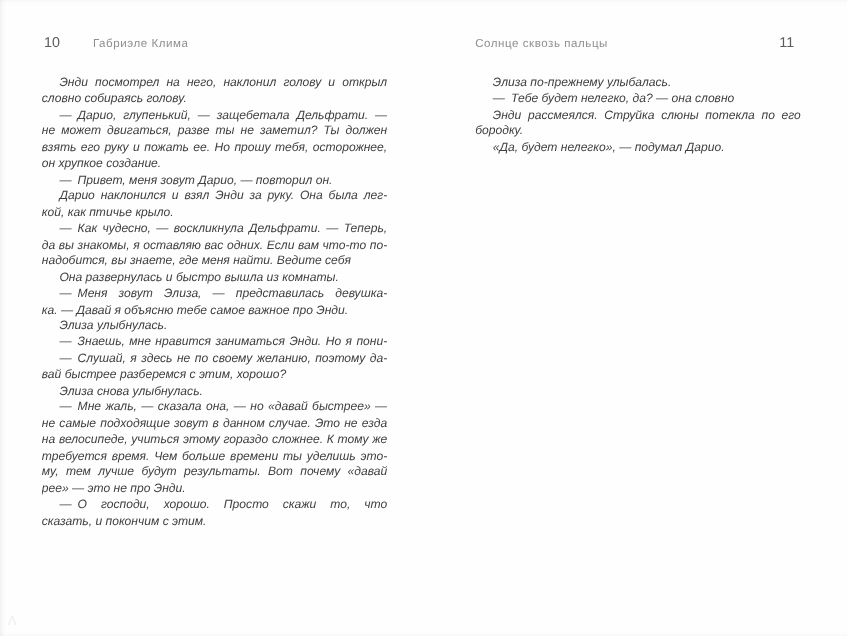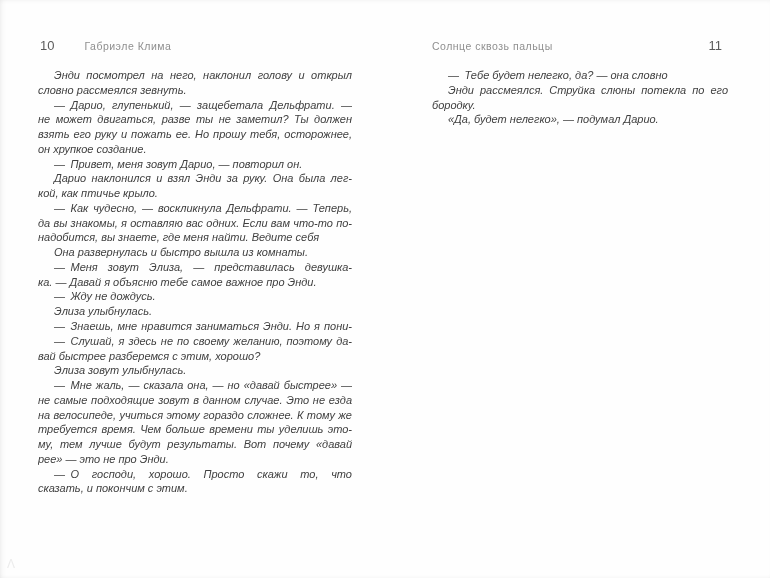--- a/index.html
+++ b/index.html
@@ -16,21 +16,21 @@
     box-shadow:
       inset 3px 0 6px -3px rgba(0,0,0,0.10),
       inset 0 3px 6px -4px rgba(0,0,0,0.05),
       inset 0 -2px 5px -3px rgba(0,0,0,0.04);
   }
   .page { position: absolute; top: 22px; }
   .page-left  { left: 38px;  width: 314px; }
   .page-right { left: 432px; width: 296px; }
 
   .running-head {
-    position: absolute; top: 16px; left: 0; right: 0;
+    position: absolute; top: 9px; left: 0; right: 0;
     height: 16px;
     display: flex; align-items: baseline;
     font-size: 10.5px; letter-spacing: 0.5px;
     color: #8f8f8f;
   }
   .running-head .pgnum {
     font-size: 13px; letter-spacing: 0;
     color: #5c5c5c;
   }
   .page-left  .running-head .pgnum { margin-left: 2px; margin-right: 30px; }
@@ -63,21 +63,21 @@
 <div class="spread">
 
   <div class="page page-left">
     <div class="running-head">
       <span class="pgnum">10</span>
       <span class="rh-title">Габриэле Клима</span>
     </div>
     <div class="body-text" id="body-left">
         <div class="para">
           <div class="line fill first">Энди посмотрел на него, наклонил голову и открыл рот,</div>
-          <div class="line">словно рассмеялся зевнуть.</div>
+          <div class="line">словно собираясь голову.</div>
         </div>
         <div class="para">
           <div class="line fill first">— Дарио, глупенький, — защебетала Дельфрати. — Энди</div>
           <div class="line fill">не может двигаться, разве ты не заметил? Ты должен сам</div>
           <div class="line fill">взять его руку и пожать ее. Но прошу тебя, осторожнее,</div>
           <div class="line">он хрупкое создание.</div>
         </div>
         <div class="para">
           <div class="line first">— Привет, меня зовут Дарио, — повторил он.</div>
         </div>
@@ -91,34 +91,31 @@
           <div class="line">надобится, вы знаете, где меня найти. Ведите себя хорошо.</div>
         </div>
         <div class="para">
           <div class="line first">Она развернулась и быстро вышла из комнаты.</div>
         </div>
         <div class="para">
           <div class="line fill first">— Меня зовут Элиза, — представилась девушка-зефир-</div>
           <div class="line">ка. — Давай я объясню тебе самое важное про Энди.</div>
         </div>
         <div class="para">
-          <div class="line first">— Жду не дождусь.</div>
-        </div>
-        <div class="para">
           <div class="line first">Элиза улыбнулась.</div>
         </div>
         <div class="para">
           <div class="line fill first">— Знаешь, мне нравится заниматься Энди. Но я пони-</div>
         </div>
         <div class="para">
           <div class="line fill first">— Слушай, я здесь не по своему желанию, поэтому да-</div>
           <div class="line">вай быстрее разберемся с этим, хорошо?</div>
         </div>
         <div class="para">
-          <div class="line first">Элиза зовут улыбнулась.</div>
+          <div class="line first">Элиза снова улыбнулась.</div>
         </div>
         <div class="para">
           <div class="line fill first">— Мне жаль, — сказала она, — но «давай быстрее» —</div>
           <div class="line fill">не самые подходящие зовут в данном случае. Это не езда</div>
           <div class="line fill">на велосипеде, учиться этому гораздо сложнее. К тому же</div>
           <div class="line fill">требуется время. Чем больше времени ты уделишь это-</div>
           <div class="line fill">му, тем лучше будут результаты. Вот почему «давай быст-</div>
           <div class="line">рее» — это не про Энди.</div>
         </div>
         <div class="para">
@@ -128,20 +125,23 @@
       </div>
   </div>
 
   <div class="page page-right">
     <div class="running-head">
       <span class="rh-title">Солнце сквозь пальцы</span>
       <span class="pgnum">11</span>
     </div>
     <div class="body-text" id="body-right">
         <div class="para">
+          <div class="line first">Элиза по-прежнему улыбалась.</div>
+        </div>
+        <div class="para">
           <div class="line first">— Тебе будет нелегко, да? — она словно радовалась.</div>
         </div>
         <div class="para">
           <div class="line fill first">Энди рассмеялся. Струйка слюны потекла по его под-</div>
           <div class="line">бородку.</div>
         </div>
         <div class="para">
           <div class="line first">«Да, будет нелегко», — подумал Дарио.</div>
         </div>
       </div>

